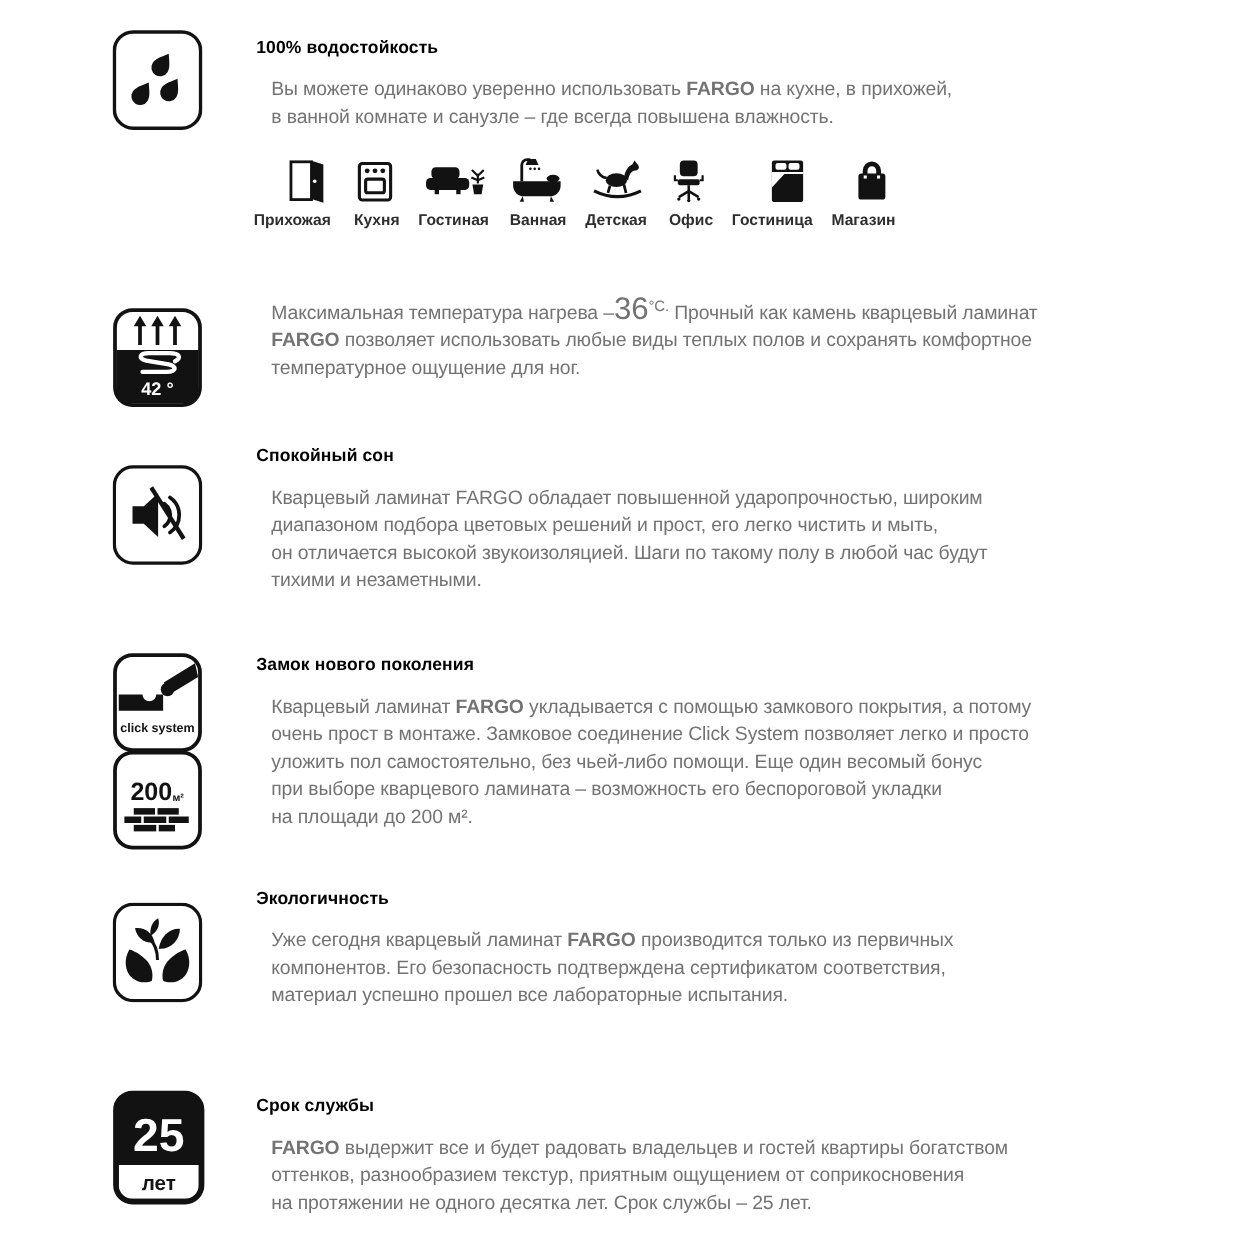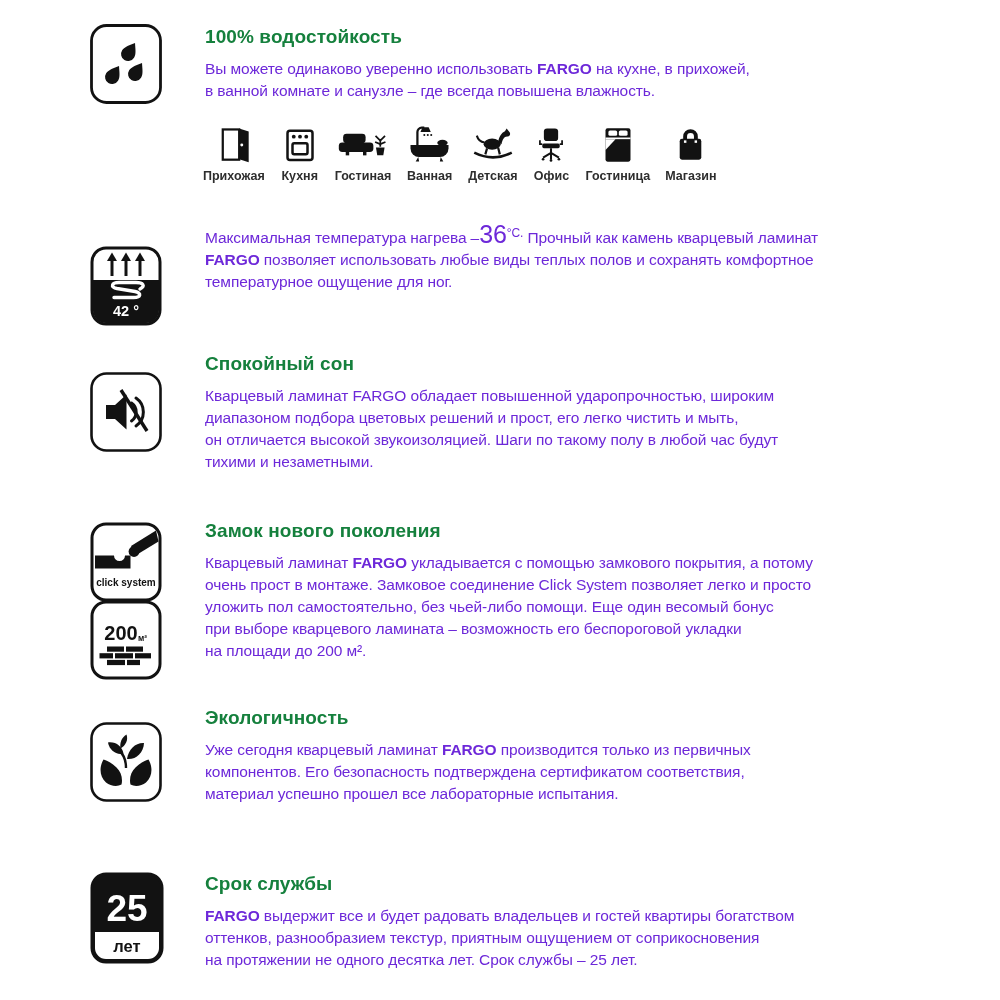--- a/index.html
+++ b/index.html
@@ -4,27 +4,27 @@
 <style>
   html,body{margin:0;padding:0;}
   body{
     width:1000px;height:1000px;position:relative;overflow:hidden;
     background:#ffffff;
     font-family:"Liberation Sans","DejaVu Sans",sans-serif;
   }
   .icon{position:absolute;left:90px;border-radius:21px;}
   .icon svg{display:block;}
   .txt{position:absolute;left:205px;width:790px;}
-  .title{font-size:19px;font-weight:bold;color:#15803d;margin:0 0 9px 0;line-height:24px;letter-spacing:.1px;}
-  .body{font-size:15.5px;line-height:22px;color:#6d28d9;margin:0;white-space:pre-line;letter-spacing:-.1px;}
+  .title{font-size:14px;font-weight:bold;color:#000000;margin:0 0 9px 0;line-height:24px;letter-spacing:.1px;}
+  .body{font-size:15.5px;line-height:22px;color:#737373;margin:12px;white-space:pre-line;letter-spacing:-.1px;}
   .b{font-weight:bold;}
   .big{font-size:25px;line-height:22px;}
   .sup{font-size:12px;vertical-align:6px;}
   .rooms{position:absolute;left:203px;top:126px;display:flex;gap:15px;}
-  .room{display:flex;flex-direction:column;align-items:center;gap:5px;}
+  .room{display:flex;flex-direction:column;align-items:flex-end;gap:5px;}
   .room svg{display:block;}
   .room-label{font-size:12.5px;font-weight:bold;color:#2e2e2e;white-space:nowrap;}
   svg text{font-family:"Liberation Sans","DejaVu Sans",sans-serif;}
 </style>
 </head>
 <body>
 
 <div class="icon" style="top:24px">
   <svg viewBox="0 0 72 80" width="72" height="80">
     <rect x="1.5" y="1.5" width="69" height="77" rx="15" fill="#fff" stroke="#121212" stroke-width="2.8"></rect>

